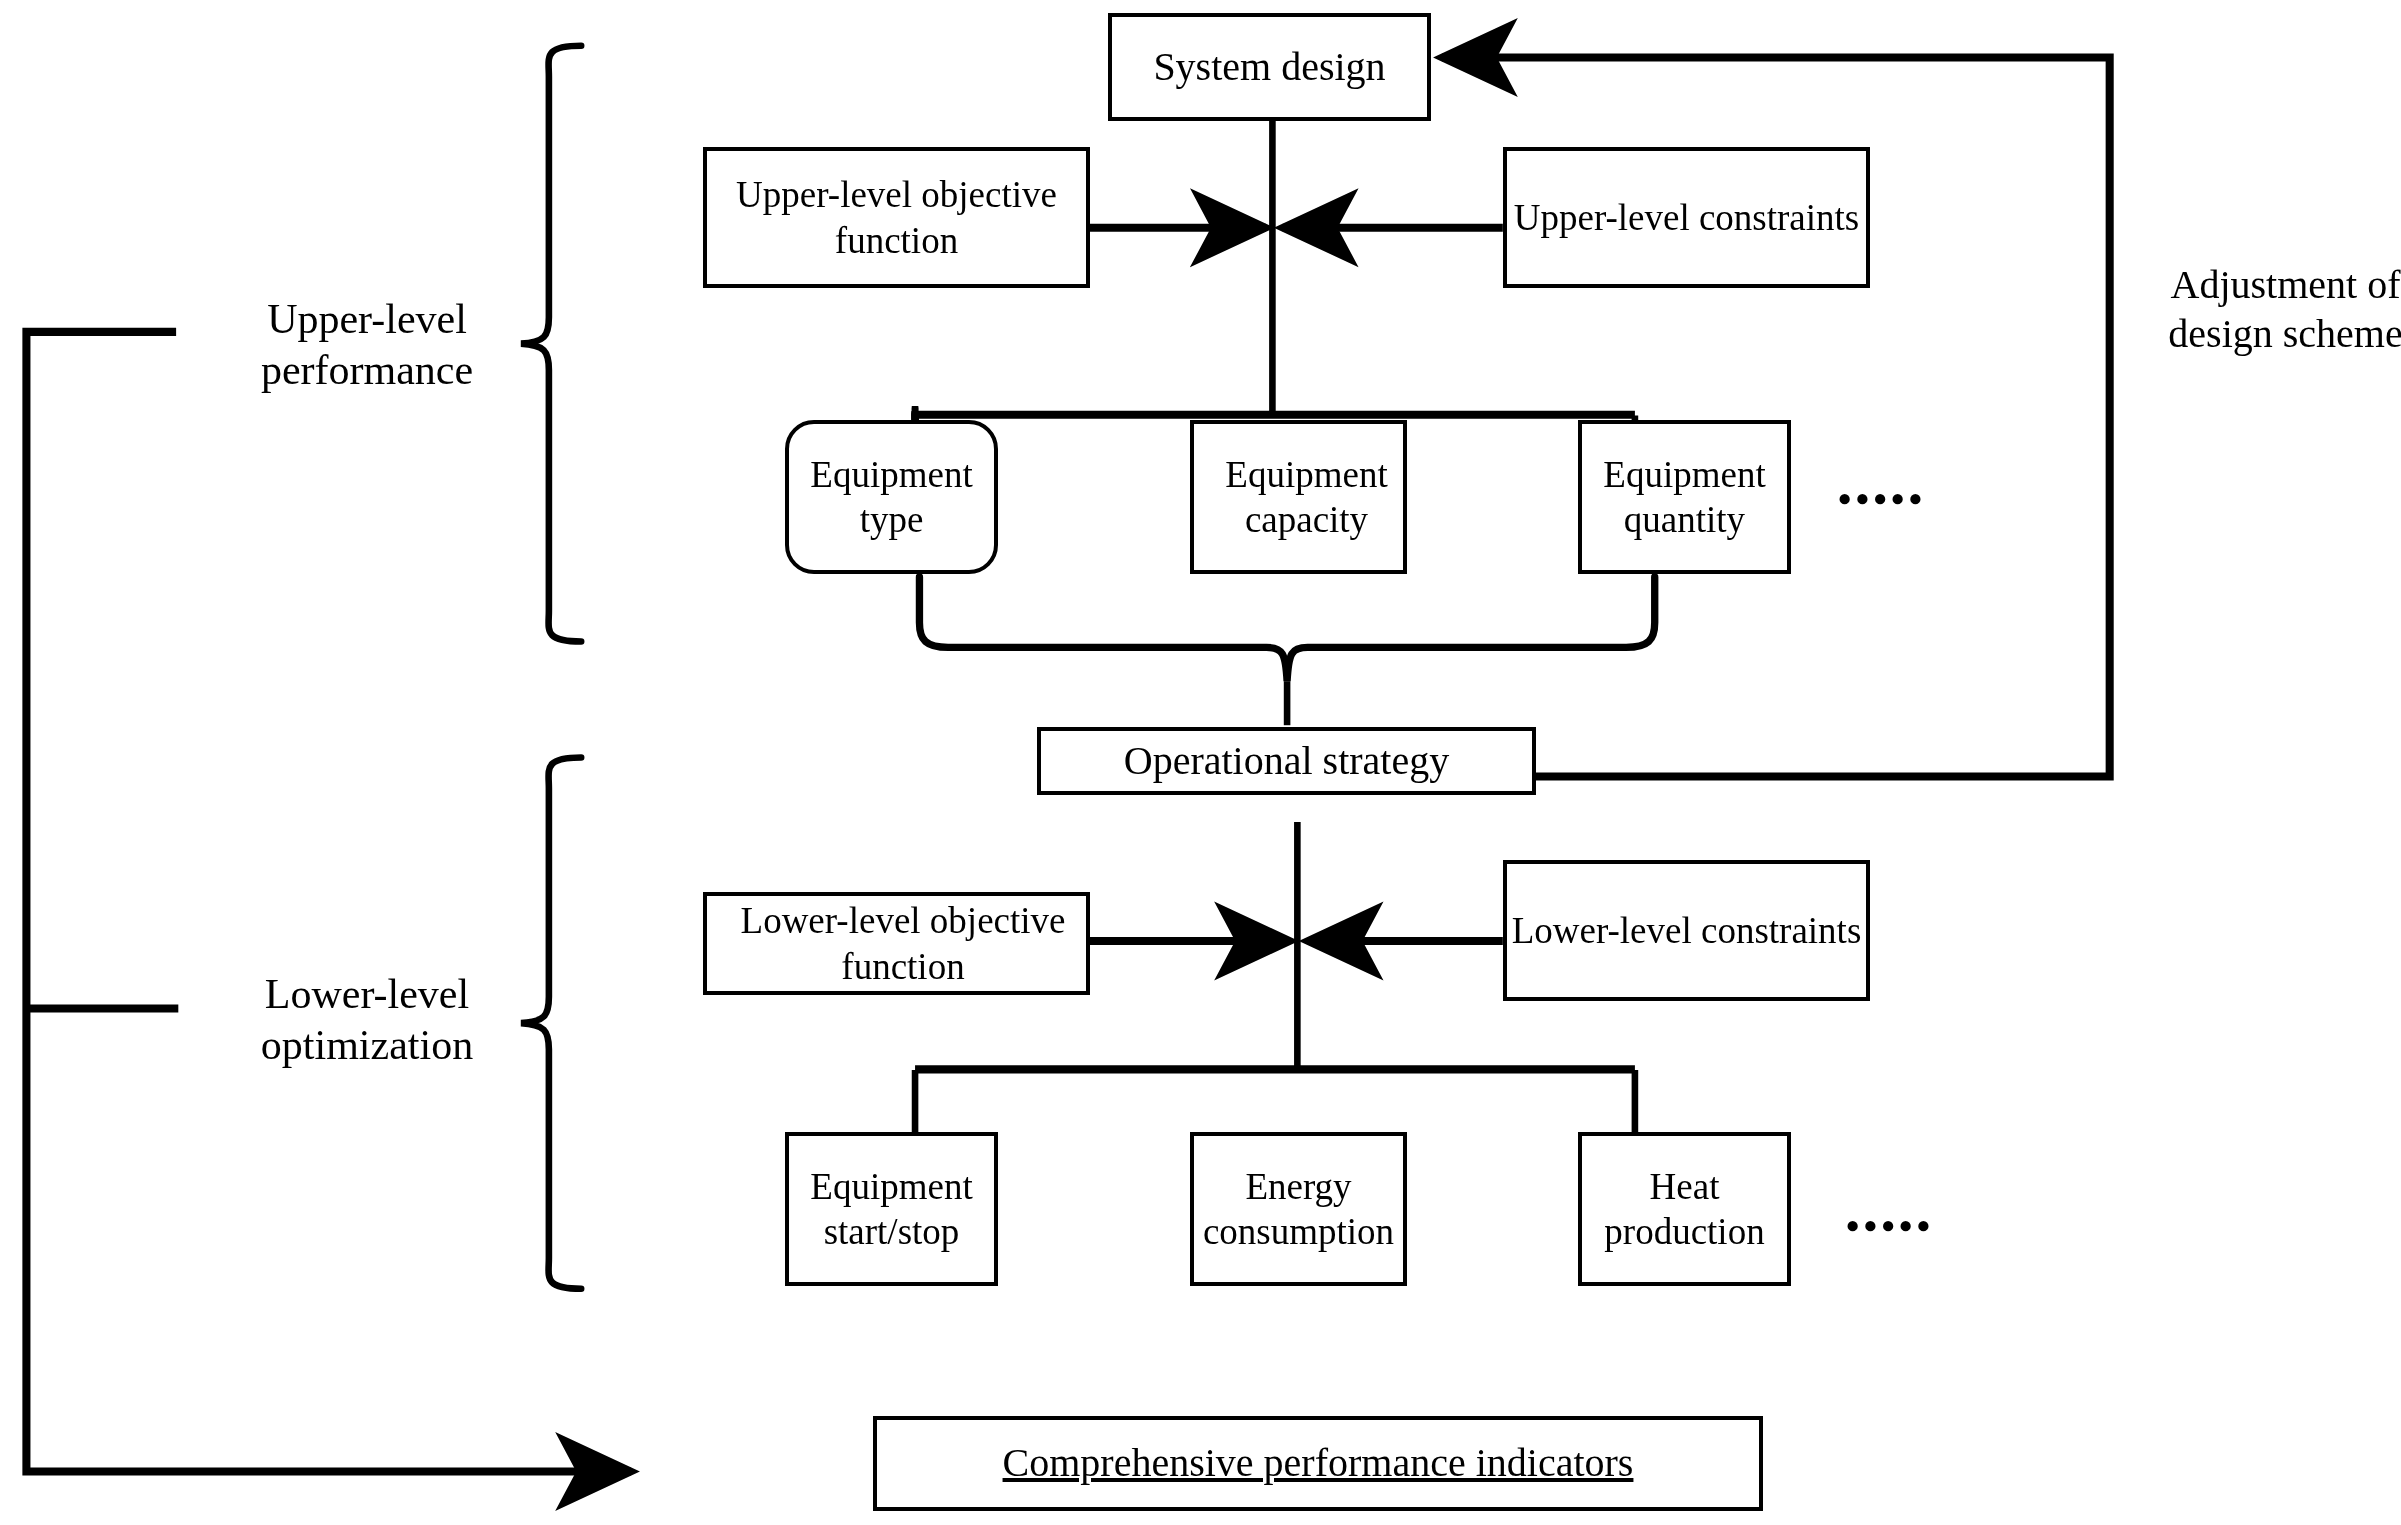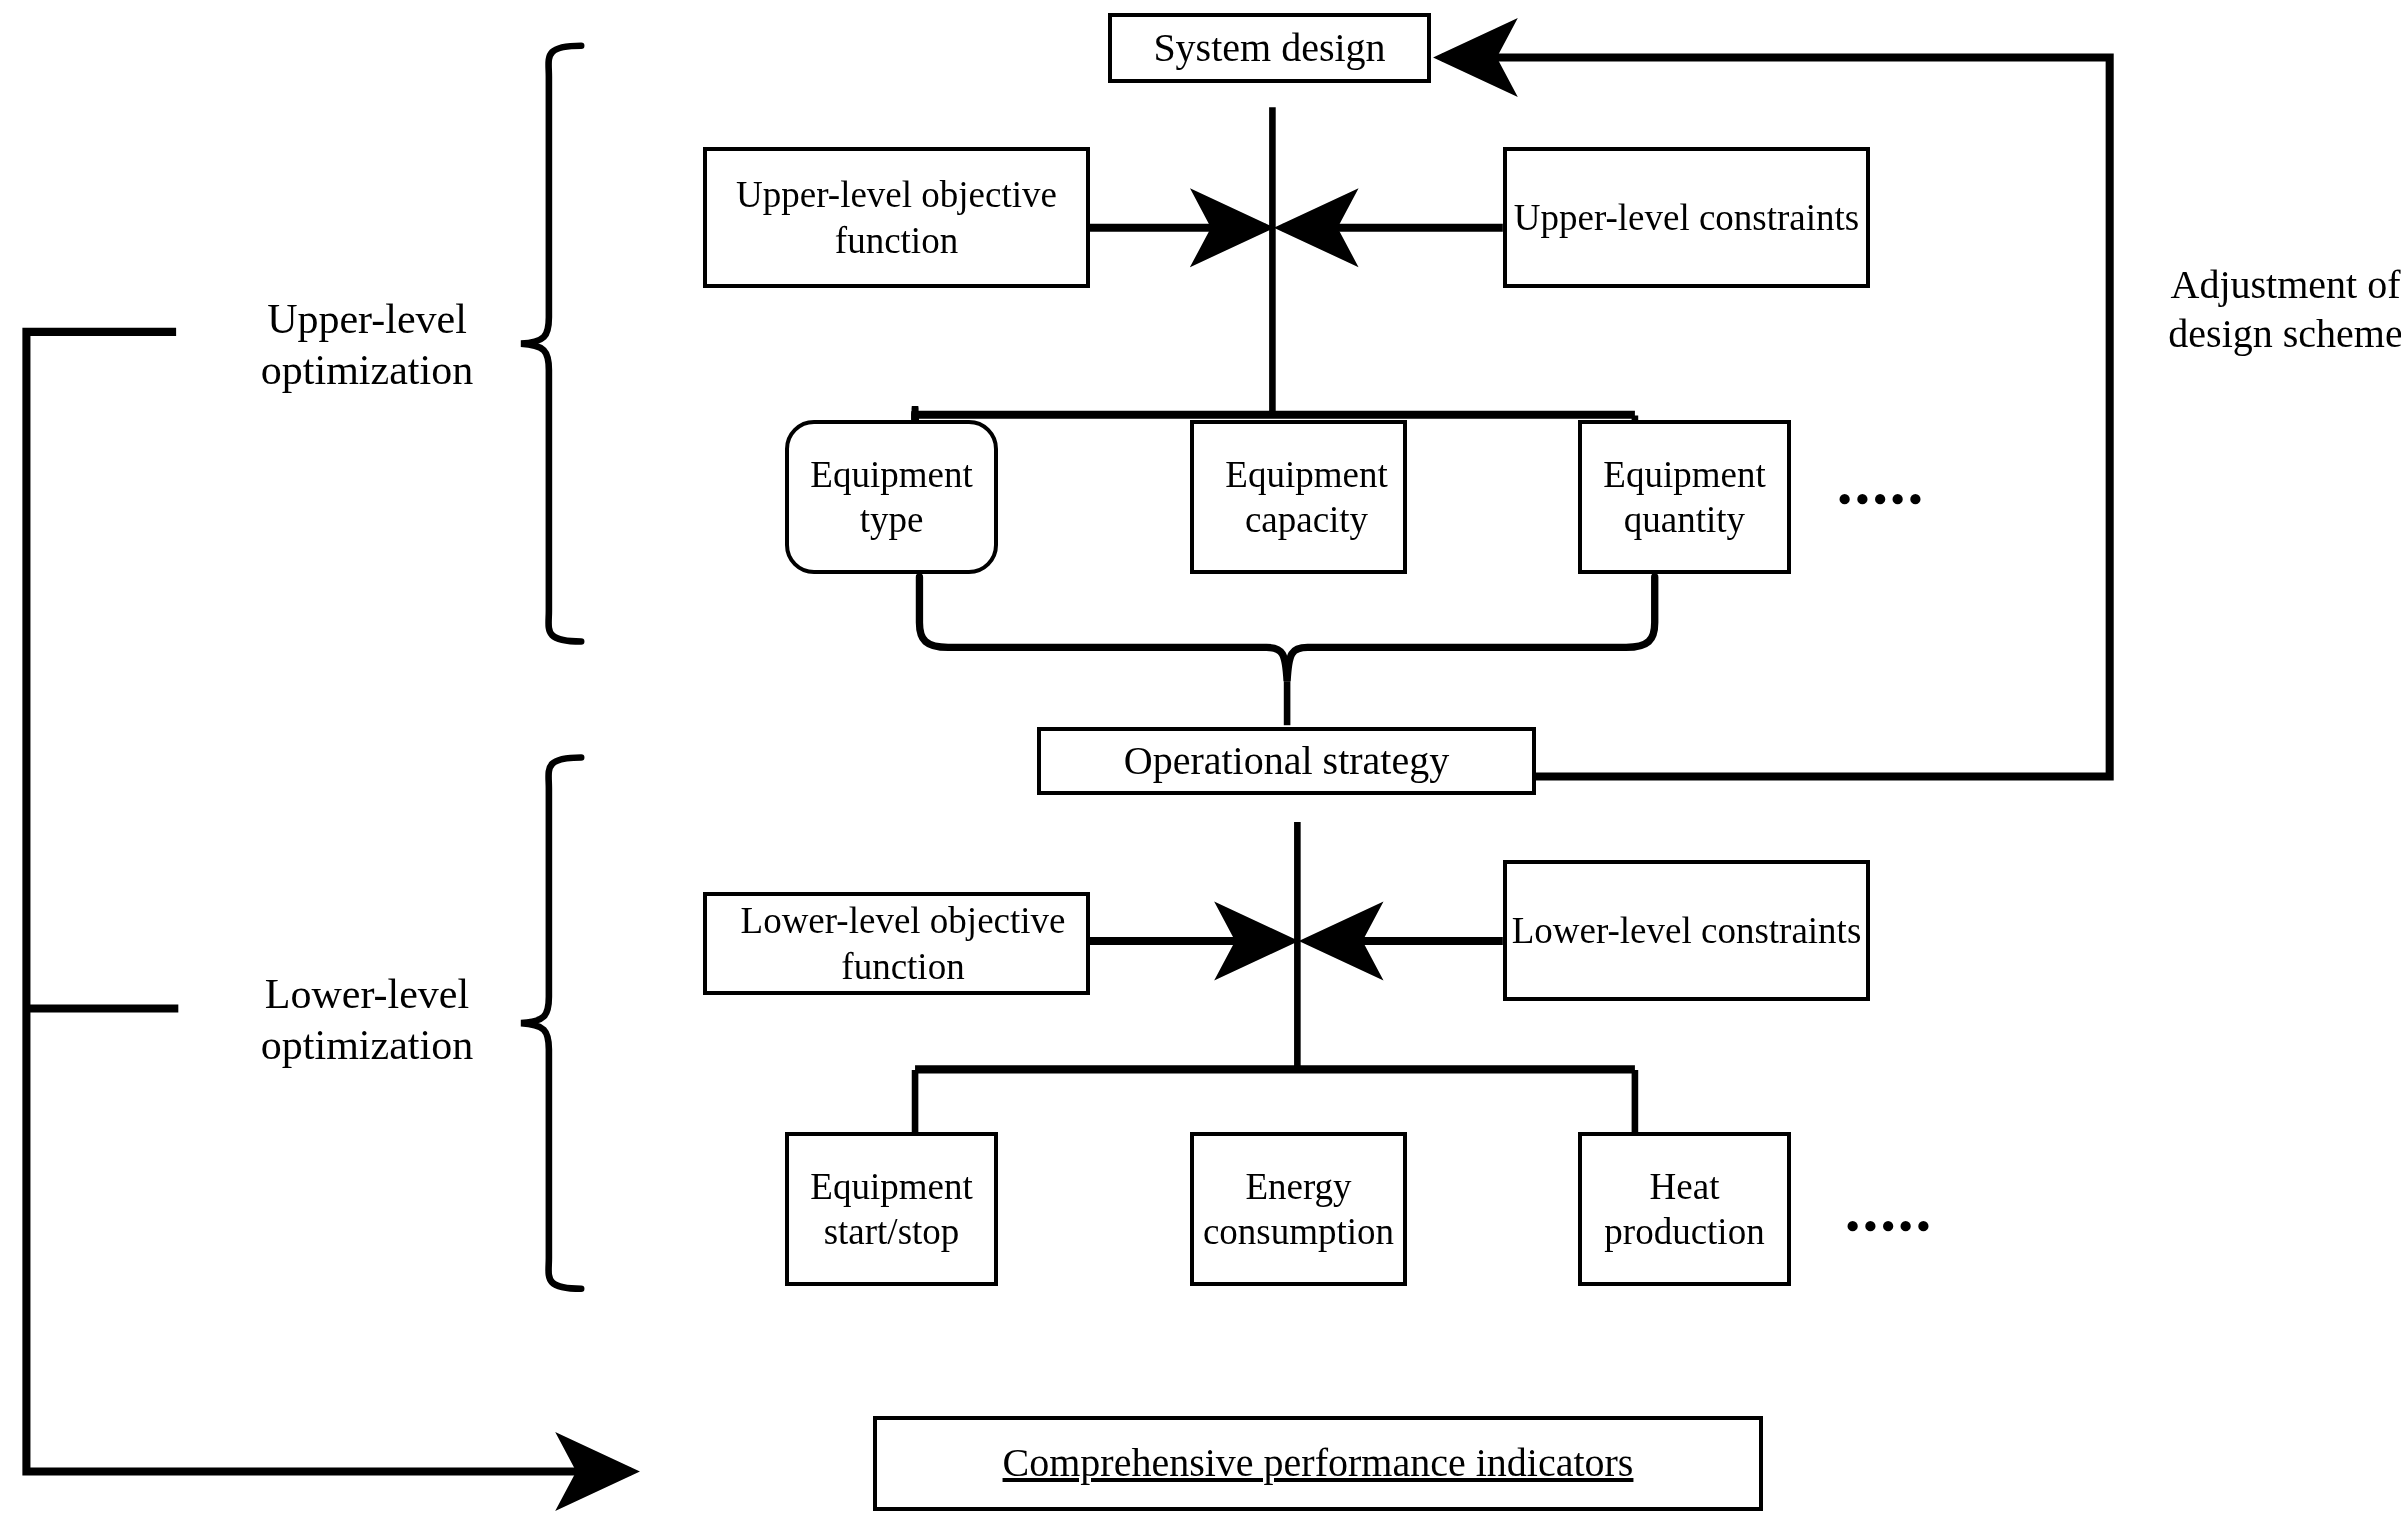--- a/index.html
+++ b/index.html
@@ -113,26 +113,26 @@
       <line x1="1768" y1="1120" x2="1768" y2="1455" stroke="#000" stroke-width="9"></line>
       <line x1="1485" y1="1282" x2="1758" y2="1282" stroke="#000" stroke-width="11" marker-end="url(#arrow)"></line>
       <line x1="2048" y1="1282" x2="1782" y2="1282" stroke="#000" stroke-width="11" marker-end="url(#arrow)"></line>
       <path d="M1247,1457 L2228,1457" fill="none" stroke="#000" stroke-width="11"></path>
       <path d="M1247,1458 L1247,1712" fill="none" stroke="#000" stroke-width="9" marker-end="url(#arrow)"></path>
       <path d="M2228,1458 L2228,1712" fill="none" stroke="#000" stroke-width="9" marker-end="url(#arrow)"></path>
     </g>
   </svg>
 
   <div class="lbl" style="left:220px;top:294px;width:294px;font-size:42px;">Upper-level
-optimization</div>
+performance</div>
 
   <div class="lbl" style="left:220px;top:969px;width:294px;font-size:42px;">Lower-level
 optimization</div>
 
-  <div class="nodebox" style="left:1108px;top:13.2px;width:323px;height:70px;font-size:40px;">System design</div>
+  <div class="nodebox" style="left:1108px;top:13.2px;width:323px;height:108px;font-size:40px;">System design</div>
 
   <div class="nodebox" style="left:703px;top:147px;width:387px;height:141px;font-size:37px;">Upper-level
 objective function</div>
 
   <div class="nodebox" style="left:1503px;top:147px;width:367px;height:141px;font-size:37px;">Upper-level
 constraints</div>
 
   <div class="nodebox" style="left:785px;top:420px;width:213px;height:154px;font-size:37px;border-radius:29px;">Equipment
 type</div>
 

